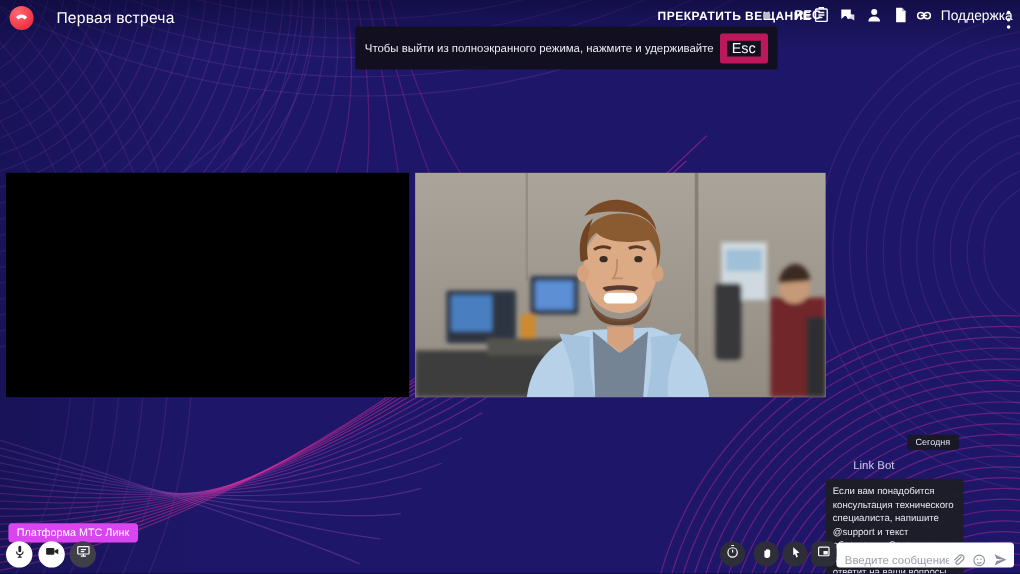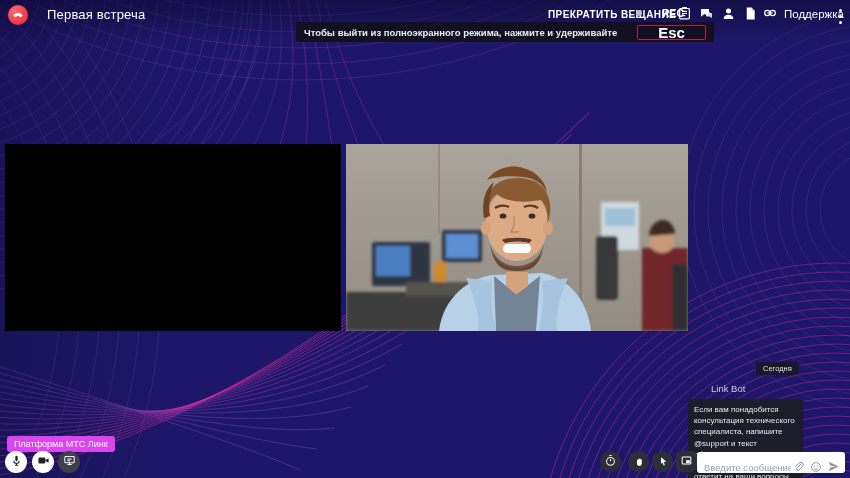--- a/index.html
+++ b/index.html
@@ -21,24 +21,24 @@
   #rec-group{left:636px;top:7px;display:flex;align-items:center;gap:20px;color:#fff;cursor:pointer;}
   #rec-dot{width:6px;height:6px;border-radius:50%;background:#b9bdc9;}
   #rec-label{font-size:10.5px;font-weight:700;}
   #rec-caret{width:0;height:0;border-left:3.5px solid transparent;border-right:3.5px solid transparent;border-top:4px solid #fff;margin-top:1px;}
   .tb-icon{top:7px;width:16px;height:16px;color:#fff;cursor:pointer;display:flex;align-items:center;justify-content:center;}
   #support-label{left:784px;top:8px;color:#fff;font-size:11.5px;cursor:pointer;}
   #kebab{left:834px;top:8px;width:12px;height:15px;display:flex;flex-direction:column;align-items:center;justify-content:space-between;cursor:pointer;padding:1px 0;}
   #kebab i{width:3px;height:3px;border-radius:50%;background:#fff;}
 
   
-  #esc-banner{left:296px;top:22px;height:20px;display:flex;align-items:center;gap:20px;
+  #esc-banner{left:296px;top:22px;height:36px;display:flex;align-items:center;gap:5px;
       background:rgba(18,16,28,.95);border-radius:2px;padding:0 8px;
-      color:#eceef4;font-size:9.5px;font-weight:bold;}
-  #esc-key{border:1px solid #be185d;border-radius:2px;padding:0 20px;height:13px;line-height:13px;font-size:15px;color:#fff;}
+      color:#eceef4;font-size:9.5px;}
+  #esc-key{border:6px solid #be185d;border-radius:2px;padding:0 4px;height:13px;line-height:13px;font-size:12px;color:#fff;}
 
   
   #tile-black{left:5px;top:144px;width:336px;height:187px;background:#000;}
   #tile-video{left:346px;top:144px;width:342px;height:187px;background:#9a938a;overflow:hidden;}
   #tile-video svg{display:block;}
 
   
   #chat-date{left:756px;top:362px;background:rgba(24,24,33,.9);color:#e2e2e8;
       font-size:7.5px;padding:2px 7px;border-radius:3px;}
   #chat-sender{left:688px;top:383px;color:#c9cde4;font-size:9.5px;padding-left:23px;}

